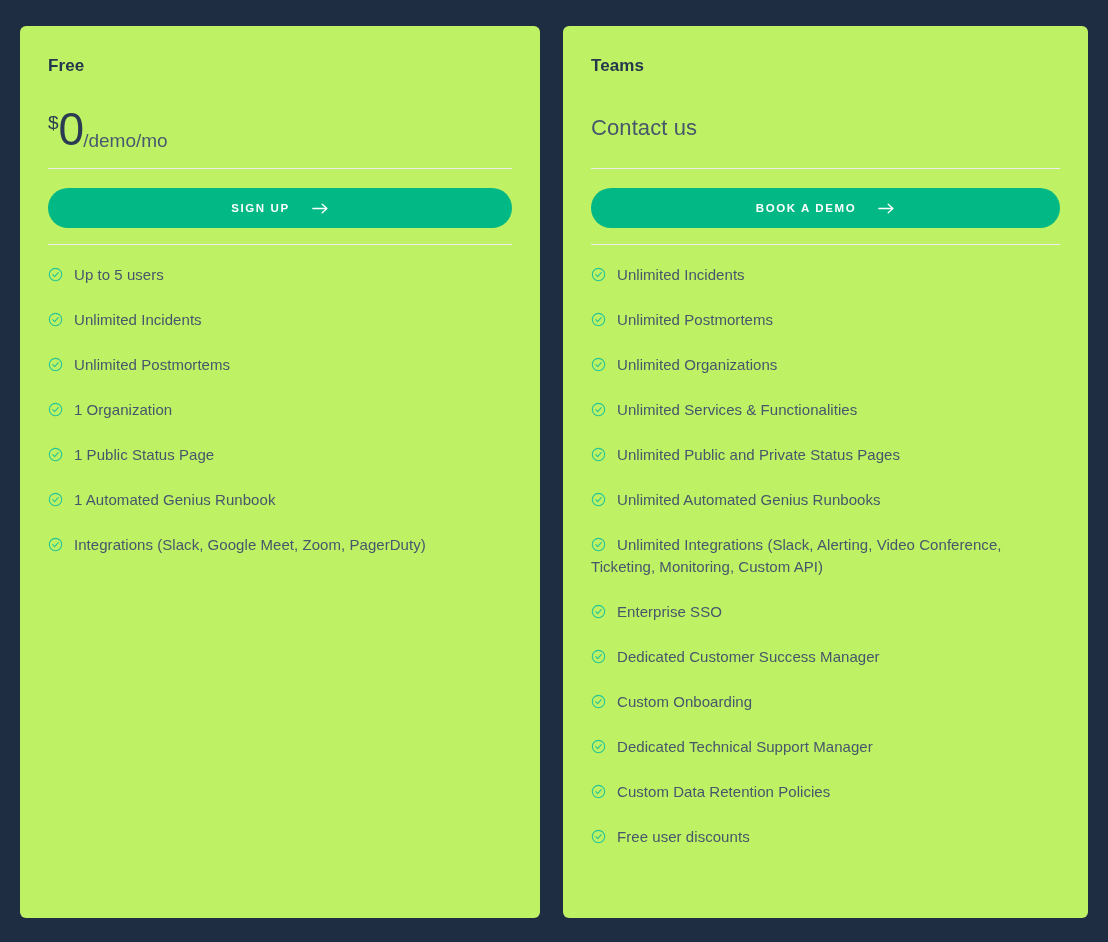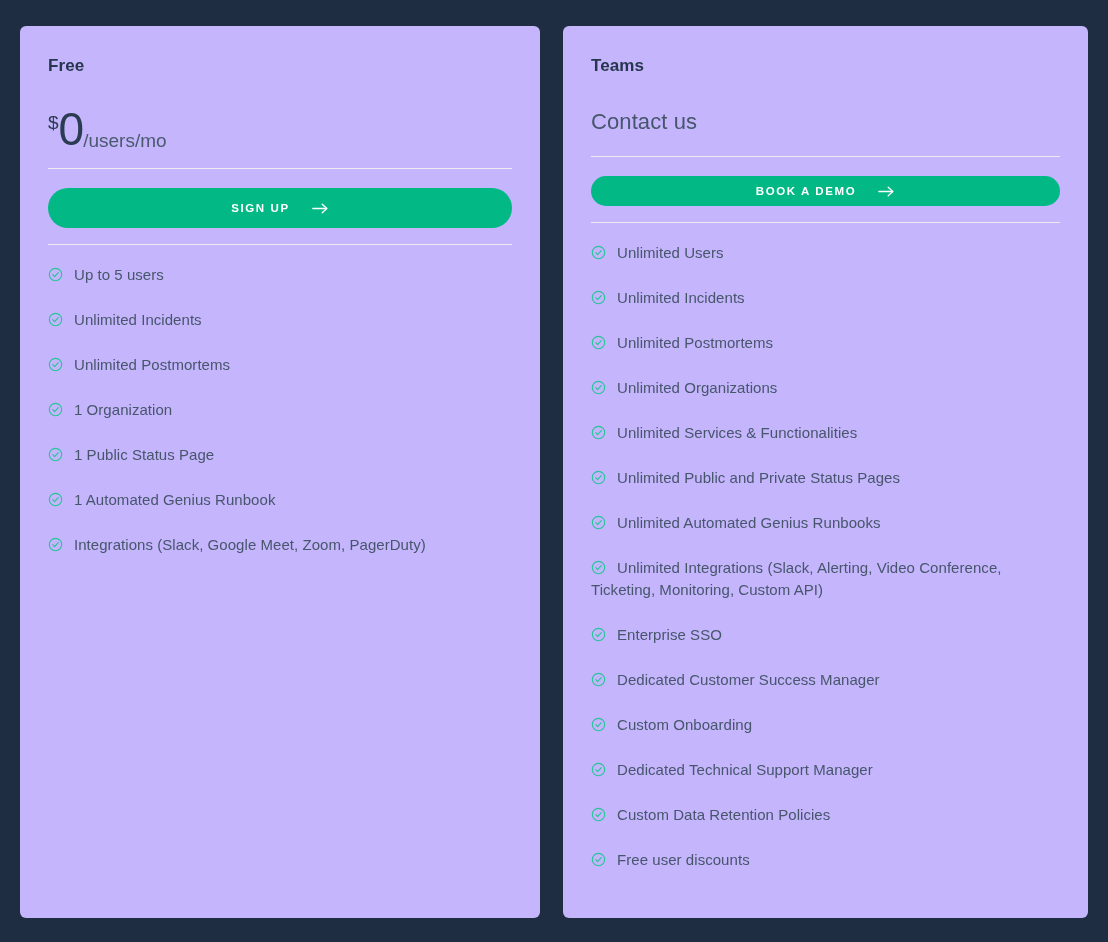--- a/index.html
+++ b/index.html
@@ -20,21 +20,21 @@
     position: relative;
     width: 1108px;
     height: 942px;
     padding: 26px 20px 24px 20px;
     display: flex;
     gap: 23px;
     align-items: stretch;
   }
 
   .plan-card {
-    background: #c4b5fd;
+    background: #bef264;
     border-radius: 6px;
     padding: 30px 28px 24px 28px;
     display: flex;
     flex-direction: column;
   }
 
   .plan-card.free   { width: 520px; flex: 0 0 520px; }
   .plan-card.teams  { width: 525px; flex: 0 0 525px; }
 
   .plan-name {
@@ -149,21 +149,21 @@
 <body>
 
 <div class="pricing-grid">
 
   <section class="plan-card free">
     <h2 class="plan-name">Free</h2>
 
     <div class="plan-price">
       <span class="price-currency">$</span>
         <span class="price-amount">0</span>
-        <span class="price-period">/users/mo</span>
+        <span class="price-period">/demo/mo</span>
     </div>
 
     <div class="divider"></div>
 
     <button class="cta-button">
       <span class="cta-label">Sign up</span>
       <span class="cta-arrow">
         <svg viewBox="0 0 20 14" width="17" height="13" fill="none" stroke="currentColor" stroke-width="1.6" stroke-linecap="round" stroke-linejoin="round">
             <path d="M1 7h16"></path>
             <path d="M12 2l5.5 5L12 12"></path>
@@ -238,26 +238,20 @@
       </span>
     </button>
 
     <div class="divider"></div>
 
     <ul class="features">
       <li class="feature-item">
         <span class="check-icon"><svg viewBox="0 0 16 16" width="15" height="15" fill="none" stroke="#27c497" stroke-width="1.2">
               <circle cx="8" cy="8" r="6.6"></circle>
               <path d="M5.1 8.2l2 2 3.8-4.2" stroke-linecap="round" stroke-linejoin="round"></path>
-            </svg></span><span class="feature-text">Unlimited Users</span>
-      </li>
-      <li class="feature-item">
-        <span class="check-icon"><svg viewBox="0 0 16 16" width="15" height="15" fill="none" stroke="#27c497" stroke-width="1.2">
-              <circle cx="8" cy="8" r="6.6"></circle>
-              <path d="M5.1 8.2l2 2 3.8-4.2" stroke-linecap="round" stroke-linejoin="round"></path>
             </svg></span><span class="feature-text">Unlimited Incidents</span>
       </li>
       <li class="feature-item">
         <span class="check-icon"><svg viewBox="0 0 16 16" width="15" height="15" fill="none" stroke="#27c497" stroke-width="1.2">
               <circle cx="8" cy="8" r="6.6"></circle>
               <path d="M5.1 8.2l2 2 3.8-4.2" stroke-linecap="round" stroke-linejoin="round"></path>
             </svg></span><span class="feature-text">Unlimited Postmortems</span>
       </li>
       <li class="feature-item">
         <span class="check-icon"><svg viewBox="0 0 16 16" width="15" height="15" fill="none" stroke="#27c497" stroke-width="1.2">

